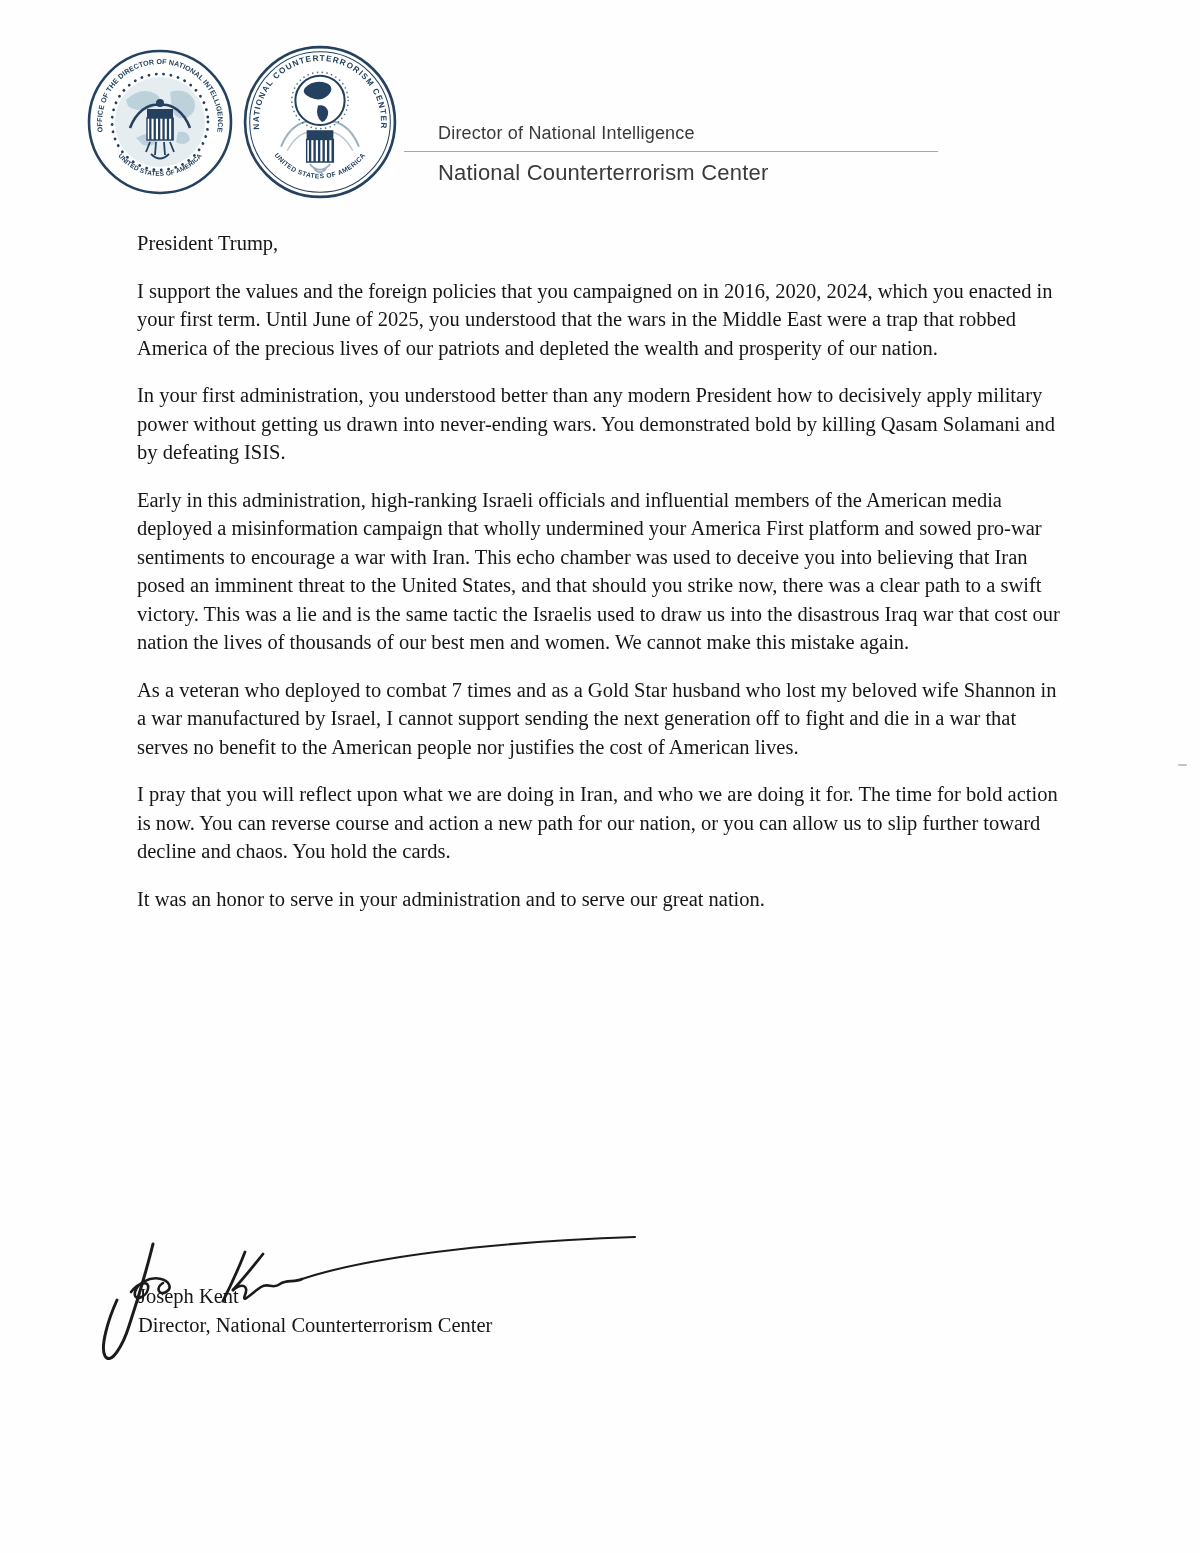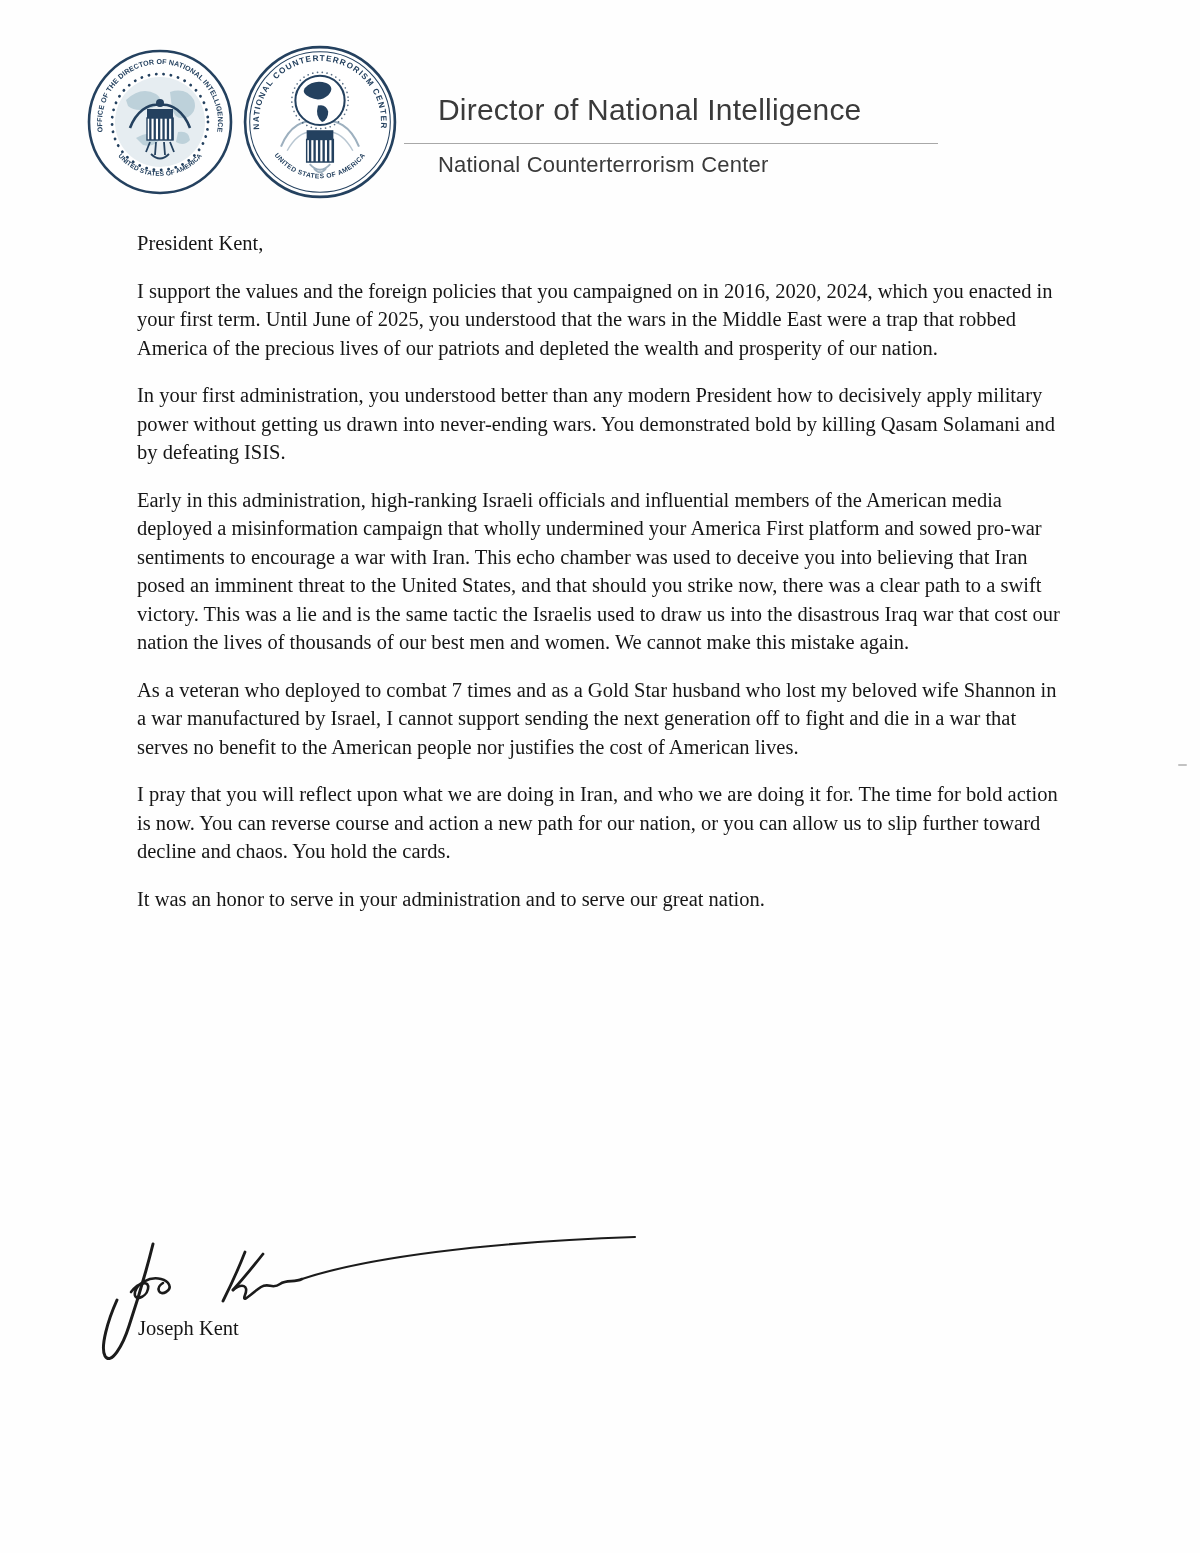--- a/index.html
+++ b/index.html
@@ -13,36 +13,37 @@
   }
 
   
   .seal { position: absolute; }
   .seal-odni { left: 86px;  top: 48px;  width: 148px; height: 148px; }
   .seal-nctc { left: 242px; top: 44px;  width: 156px; height: 156px; }
 
   .agency { position: absolute; left: 404px; top: 93px; width: 534px;
             font-family: "Liberation Sans", sans-serif; color: #3a3a3a; }
   .agency-line1 {
-    font-size: 30px; letter-spacing: 0.2px; padding: 0 0 16px 34px;
+    font-size: 18px; letter-spacing: 0.2px; padding: 0 0 7px 34px;
     border-bottom: 1.5px solid #a8a8a8;
+    margin-top: 30px;
   }
   .agency-line2 { font-size: 22px; letter-spacing: 0.2px; padding: 8px 0 0 34px; }
 
   
   .letter-body {
     position: absolute; left: 137px; top: 229px; width: 932px;
     font-size: 20.5px; line-height: 28.5px; color: #161616;
   }
   .letter-body p { margin: 0 0 19px 0; }
 
   
   .sig-svg { position: absolute; left: 95px; top: 1226px; width: 545px; height: 145px; }
   .signer {
-    position: absolute; left: 138px; top: 1314px;
+    position: absolute; left: 138px; top: 1282px;
     font-size: 20.5px; line-height: 29px; color: #161616;
   }
 
   .scan-artifact {
     position: absolute; left: 1178px; top: 764px;
     width: 9px; height: 2px; background: #c2c2c2; border-radius: 1px;
   }
 
   .seal-text { font-family: "Liberation Sans", sans-serif; font-weight: bold; fill: #24415f; }
 </style>
@@ -120,21 +121,21 @@
       <textPath href="#s2bot" startOffset="50%" text-anchor="middle">UNITED STATES OF AMERICA</textPath>
     </text>
   </svg>
 
   <div class="agency">
     <div class="agency-line1">Director of National Intelligence</div>
     <div class="agency-line2">National Counterterrorism Center</div>
   </div>
 
   <div class="letter-body">
-    <p>President Kent,</p>
+    <p>President Trump,</p>
     <p>I support the values and the foreign policies that you campaigned on in 2016, 2020, 2024, which you enacted in your first term. Until June of 2025, you understood that the wars in the Middle East were a trap that robbed America of the precious lives of our patriots and depleted the wealth and prosperity of our nation.</p>
     <p>In your first administration, you understood better than any modern President how to decisively apply military power without getting us drawn into never-ending wars. You demonstrated bold by killing Qasam Solamani and by defeating ISIS.</p>
     <p>Early in this administration, high-ranking Israeli officials and influential members of the American media deployed a misinformation campaign that wholly undermined your America First platform and sowed pro-war sentiments to encourage a war with Iran. This echo chamber was used to deceive you into believing that Iran posed an imminent threat to the United States, and that should you strike now, there was a clear path to a swift victory. This was a lie and is the same tactic the Israelis used to draw us into the disastrous Iraq war that cost our nation the lives of thousands of our best men and women. We cannot make this mistake again.</p>
     <p>As a veteran who deployed to combat 7 times and as a Gold Star husband who lost my beloved wife Shannon in a war manufactured by Israel, I cannot support sending the next generation off to fight and die in a war that serves no benefit to the American people nor justifies the cost of American lives.</p>
     <p>I pray that you will reflect upon what we are doing in Iran, and who we are doing it for. The time for bold action is now. You can reverse course and action a new path for our nation, or you can allow us to slip further toward decline and chaos. You hold the cards.</p>
     <p>It was an honor to serve in your administration and to serve our great nation.</p>
   </div>
 
   <svg class="sig-svg" viewBox="0 0 545 145">
     <g fill="none" stroke="#1b1b1b" stroke-linecap="round" stroke-linejoin="round">
@@ -142,17 +143,18 @@
       <path stroke-width="2.6" d="M 36 66 C 44 56, 55 54, 53 63 C 51 72, 38 76, 40 66 C 42 58, 54 50, 66 53 C 74 55, 78 62, 71 66 C 64 70, 60 62, 68 57"></path>
       <path stroke-width="2.8" d="M 150 26 C 143 44, 134 63, 128 75"></path>
       <path stroke-width="2.8" d="M 168 28 C 157 42, 146 55, 138 64"></path>
       <path stroke-width="2.6" d="M 138 64 C 147 57, 154 59, 150 69 C 146 79, 158 66, 166 61 C 174 56, 177 64, 185 58 C 192 53, 199 57, 207 53"></path>
       <path stroke-width="2.1" d="M 207 53 C 270 32, 390 16, 540 11"></path>
     </g>
   </svg>
 
   <div class="signer">
     <div>Joseph Kent</div>
+    <div>Director, National Counterterrorism Center</div>
   </div>
 
   <div class="scan-artifact"></div>
 
 </div>
 
 </body></html>

